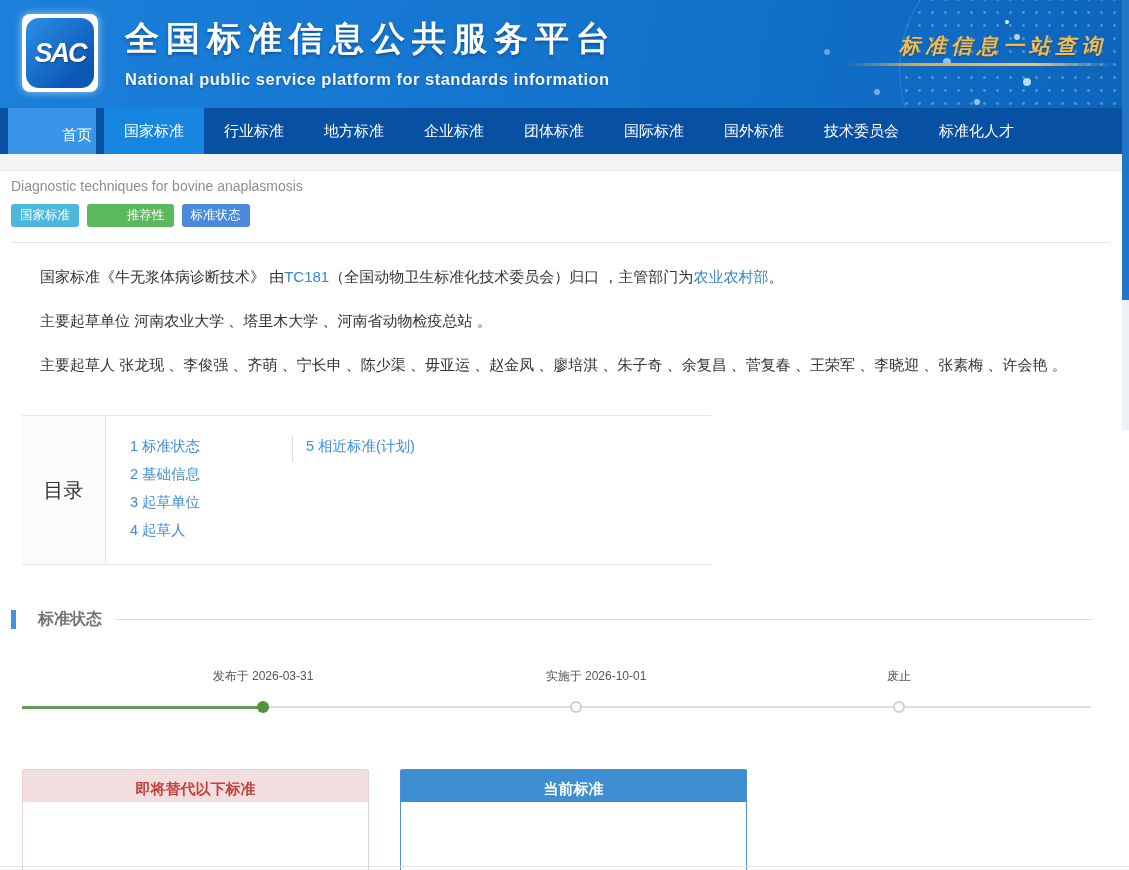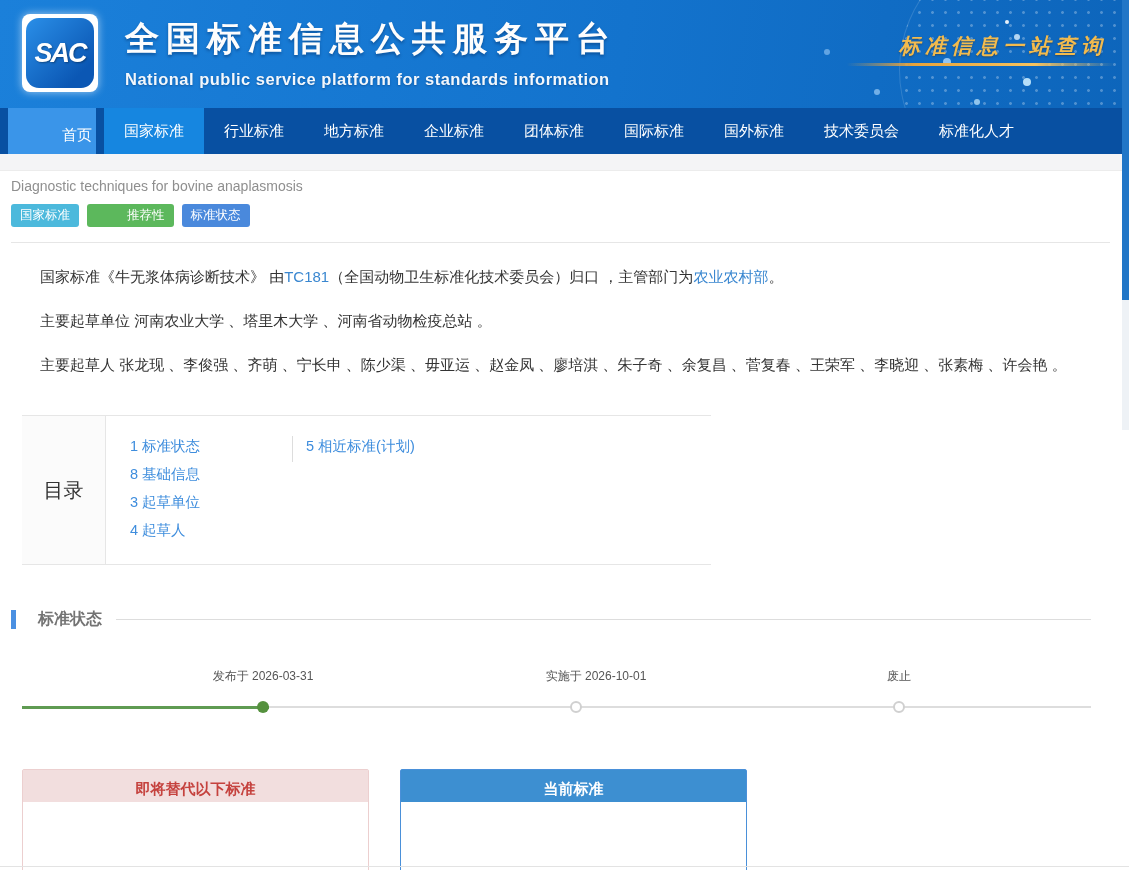--- a/index.html
+++ b/index.html
@@ -162,21 +162,21 @@
       <p><span>国家标准《牛无浆体病诊断技术》 由</span><a>TC181</a><span>（全国动物卫生标准化技术委员会）归口 ，主管部门为</span><a>农业农村部</a><span>。</span></p>
       <p>主要起草单位 河南农业大学 、塔里木大学 、河南省动物检疫总站 。</p>
       <p>主要起草人 张龙现 、李俊强 、齐萌 、宁长申 、陈少渠 、毋亚运 、赵金凤 、廖培淇 、朱子奇 、余复昌 、菅复春 、王荣军 、李晓迎 、张素梅 、许会艳 。</p>
     </div>
 
     <div class="toc">
       <div class="toc-label">目录</div>
       <div class="toc-cols">
         <div class="toc-col1">
           <a class="toc-item">1 标准状态</a>
-          <a class="toc-item">8 基础信息</a>
+          <a class="toc-item">2 基础信息</a>
           <a class="toc-item">3 起草单位</a>
           <a class="toc-item">4 起草人</a>
         </div>
         <div class="toc-col2">
           <a class="toc-item">5 相近标准(计划)</a>
         </div>
       </div>
     </div>
 
     <div class="sec-head">

